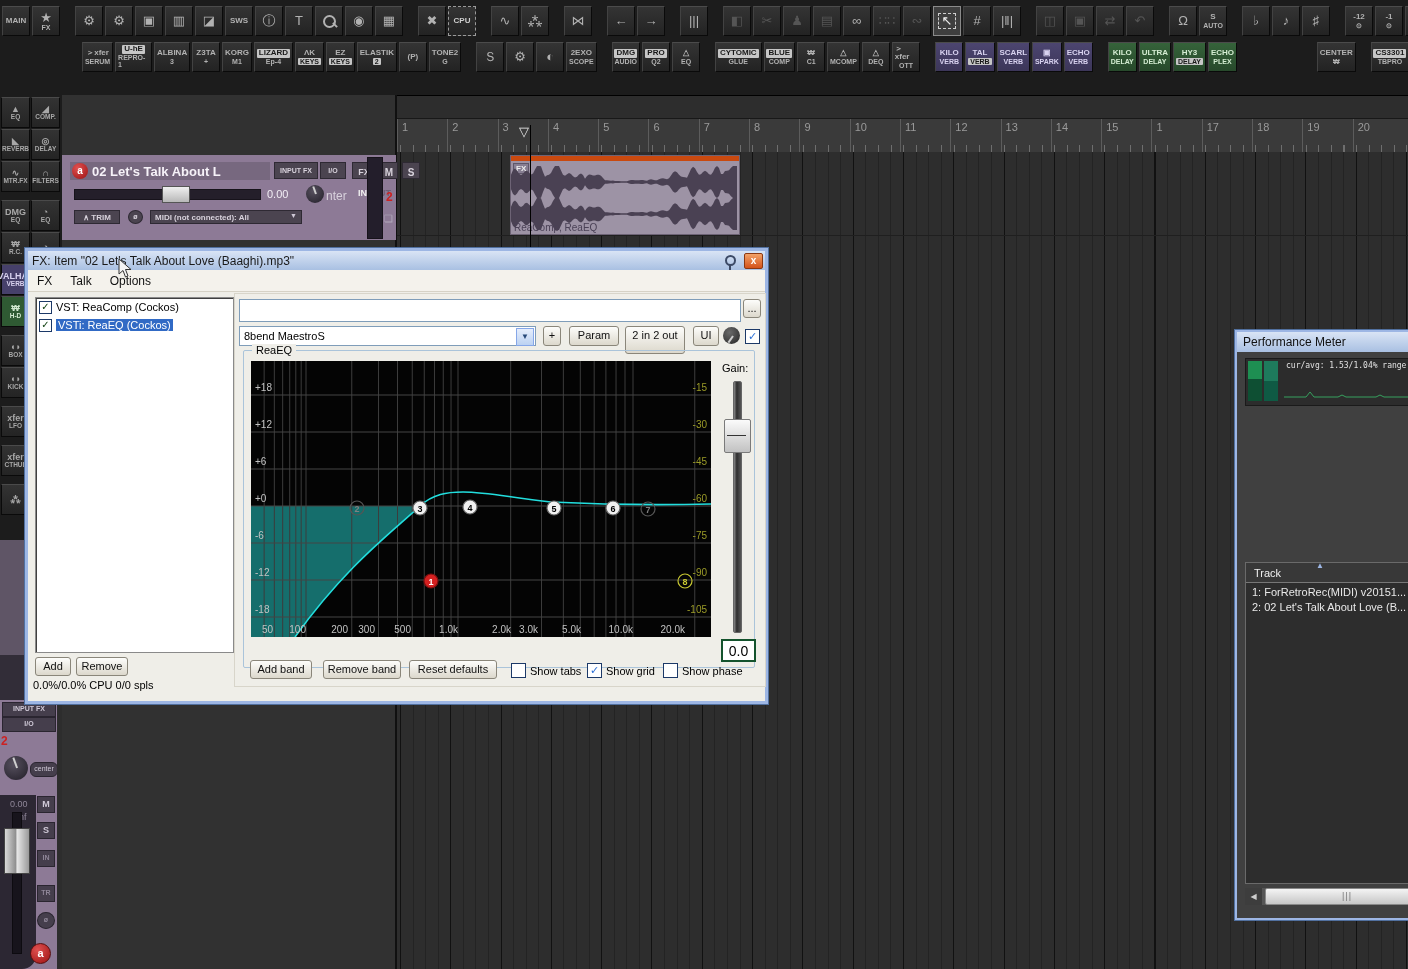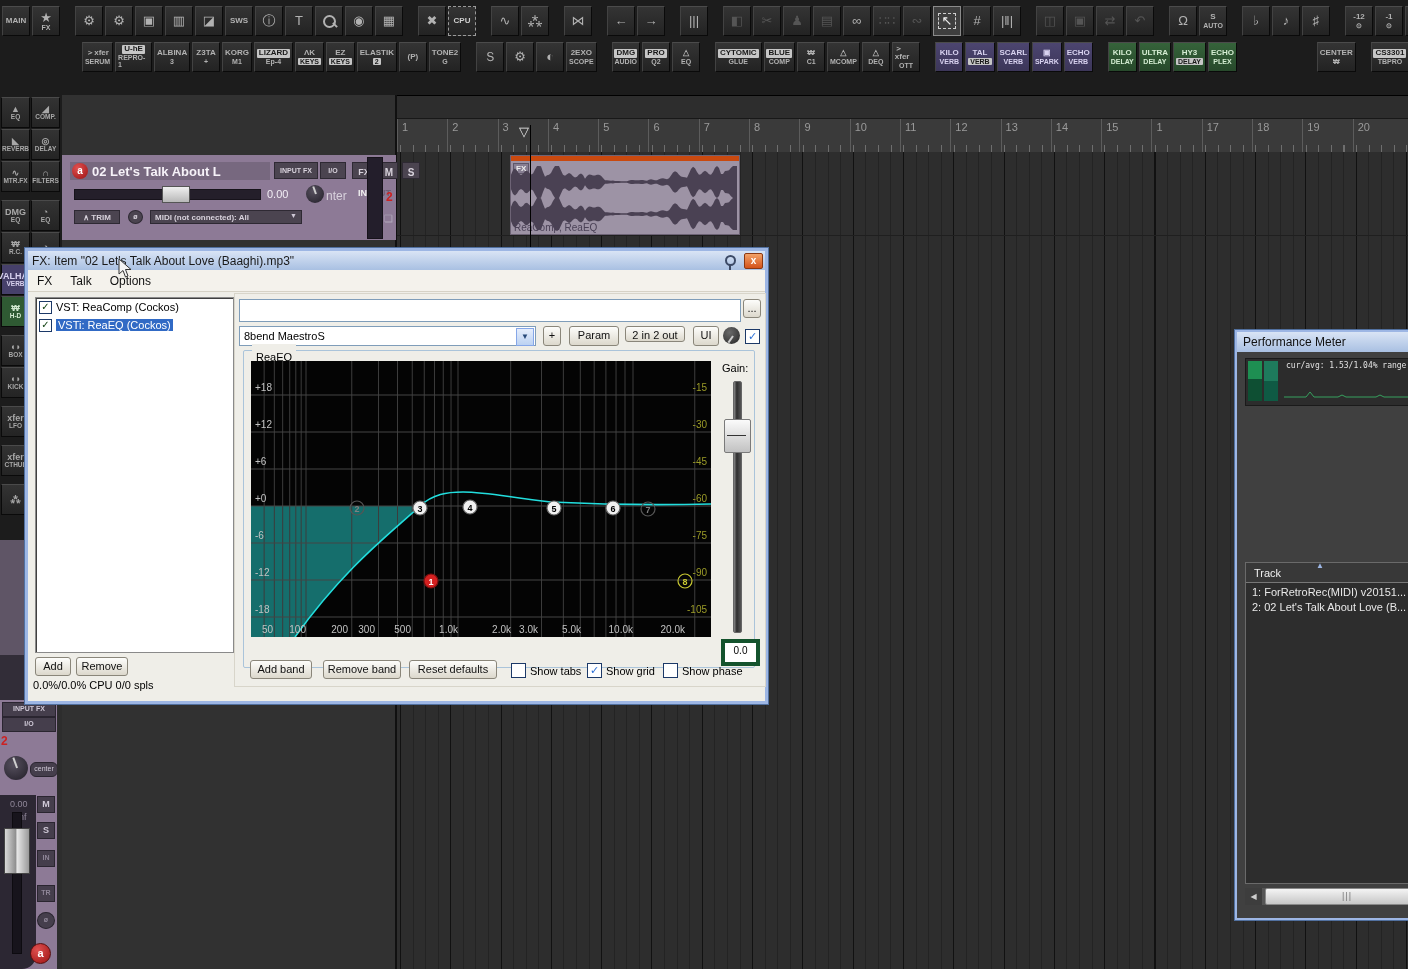--- a/index.html
+++ b/index.html
@@ -119,27 +119,27 @@
   #fxright{position:absolute;left:206px;top:42px;width:530px;height:392px;background:#efeee8;border:1px solid #d8d5ca}
   #fxnotes{position:absolute;left:4px;top:5px;width:500px;height:21px;background:#fff;border:1px solid #7f9db9}
   #presetbox{position:absolute;left:4px;top:32px;width:297px;height:20px;background:#fff;border:1px solid #7f9db9;font-size:11px;color:#000;
              padding:3px 0 0 4px;box-sizing:border-box}
   #presetbox .drop{position:absolute;right:1px;top:1px;width:16px;height:16px;background:linear-gradient(#e6eefc,#bcd2f2);border:1px solid #86a7e8;
                    color:#284a7a;font-size:8px;text-align:center;line-height:16px}
   .xpknob{width:17px;height:17px;border-radius:50%;background:radial-gradient(circle at 38% 32%,#6a6a6a,#242424);position:absolute}
   .xpknob::after{content:"";position:absolute;left:50%;top:50%;width:2px;height:8px;background:#cfcfcf;transform-origin:top;transform:rotate(35deg)}
   .xpcheck{width:13px;height:13px;background:#fff;border:1px solid #1c3968;position:absolute;font-size:11px;line-height:12px;text-align:center;color:#2a6fd6}
   #eqgroup{position:absolute;left:8px;top:56px;width:510px;height:316px;border:1px solid #aac4da;border-radius:2px}
-  #eqlabel{position:absolute;left:8px;top:-7px;background:#efeee8;padding:7px 4px;font-size:11px;color:#000}
+  #eqlabel{position:absolute;left:8px;top:-7px;background:#efeee8;padding:0 4px;font-size:11px;color:#000}
   #eqsvg{position:absolute;left:7px;top:10px}
   #gainlbl{position:absolute;left:478px;top:11px;font-size:11px;color:#000}
   #gaintrack{position:absolute;left:489px;top:30px;width:7px;height:250px;background:linear-gradient(90deg,#888,#2e2e2e 40%,#555);border:1px solid #666;border-radius:2px}
   #gainhandle{position:absolute;left:480px;top:68px;width:25px;height:32px;background:linear-gradient(#fbfbfb,#c2c2c2);border:1px solid #7a7a7a;border-radius:2px}
   #gainhandle::after{content:"";position:absolute;left:2px;top:15px;width:19px;height:1px;background:#333}
-  #gainval{position:absolute;left:477px;top:288px;width:31px;height:17px;background:#fff;border:4px solid #14532d;font-size:10px;text-align:center;padding-top:2px;color:#000}
+  #gainval{position:absolute;left:477px;top:288px;width:31px;height:17px;background:#fff;border:2px solid #14532d;font-size:14px;text-align:center;padding-top:2px;color:#000}
   .chkrow{position:absolute;display:flex;align-items:center;font-size:11px;color:#000}
   .chkrow .box{width:13px;height:13px;background:#fff;border:1px solid #1c3968;margin-right:4px;font-size:11px;line-height:12px;text-align:center;color:#2a6fd6}
   .chkrow .box[data-on="false"]{color:transparent}
 
   
   #perf{left:1235px;top:330px;width:200px;height:590px;background:#404040;z-index:9;
         border:2px solid #9db6e4;outline:1px solid #51709f;box-sizing:border-box}
   #perftitle{position:absolute;left:0;top:0;width:100%;height:20px;background:linear-gradient(#d9e4f5,#a9c0e2);
              color:#111;font-size:12px;padding:3px 0 0 6px;box-sizing:border-box}
   #perfgraph{position:absolute;left:8px;top:26px;width:178px;height:46px;background:#2c2c2c;border:1px solid #1a1a1a}
@@ -893,21 +893,21 @@
 
   <div id="fxright">
     <div id="fxnotes"></div>
     <div class="wbtn" style="left:508px;top:5px;width:18px;height:19px">...</div>
     <div id="presetbox">
       <span>8bend MaestroS</span>
       <span class="drop">▼</span>
     </div>
     <div class="wbtn" style="left:308px;top:32px;width:18px;height:20px">+</div>
     <div class="wbtn" style="left:334px;top:32px;width:50px;height:20px">Param</div>
-    <div class="wbtn" style="left:390px;top:32px;width:60px;height:16px">2 in 2 out</div>
+    <div class="wbtn" style="left:390px;top:32px;width:60px;height:28px">2 in 2 out</div>
     <div class="wbtn" style="left:458px;top:32px;width:26px;height:20px">UI</div>
     <div class="xpknob" style="left:488px;top:33px"></div>
     <div class="xpcheck" style="left:510px;top:35px">✓</div>
 
     <div id="eqgroup">
       <div id="eqlabel">ReaEQ</div>
       <svg id="eqsvg" width="460" height="276">
           <rect x="0" y="0" width="460" height="276" fill="#040404"></rect>
           <path d="M0,145 L169,145 C140,172 95,205 44,276 L0,276 Z" fill="#156e6c"></path>
           <line x1="13.141919757653032" y1="0" x2="13.141919757653032" y2="276" stroke="#3c3c3c" stroke-width="1"></line>

